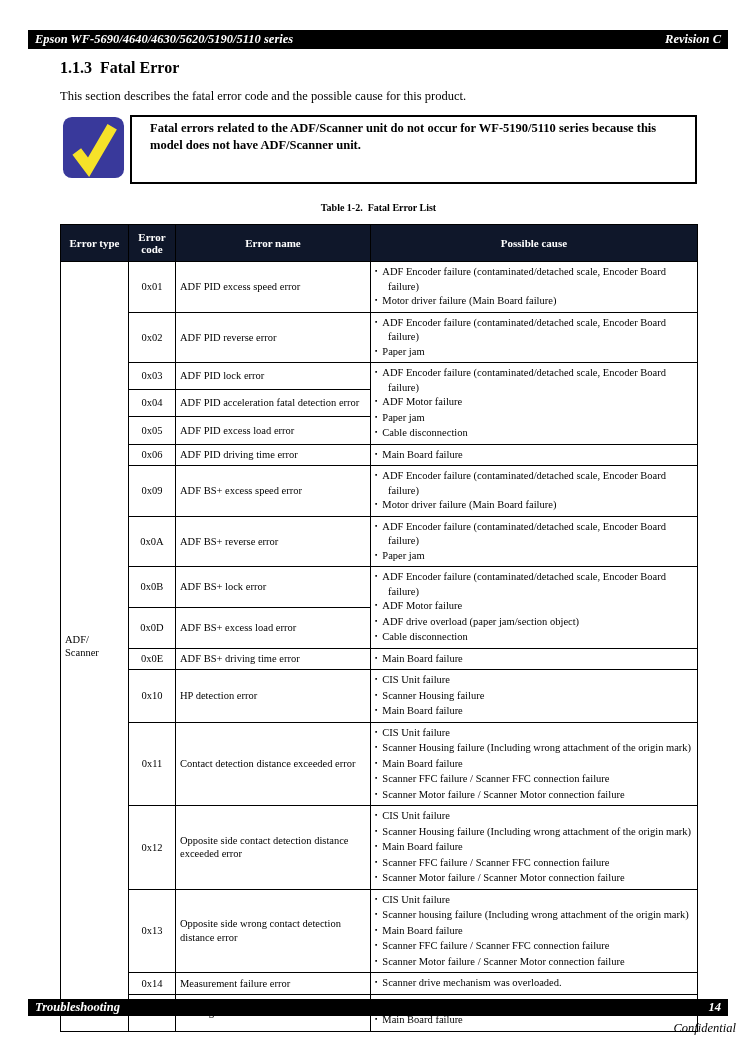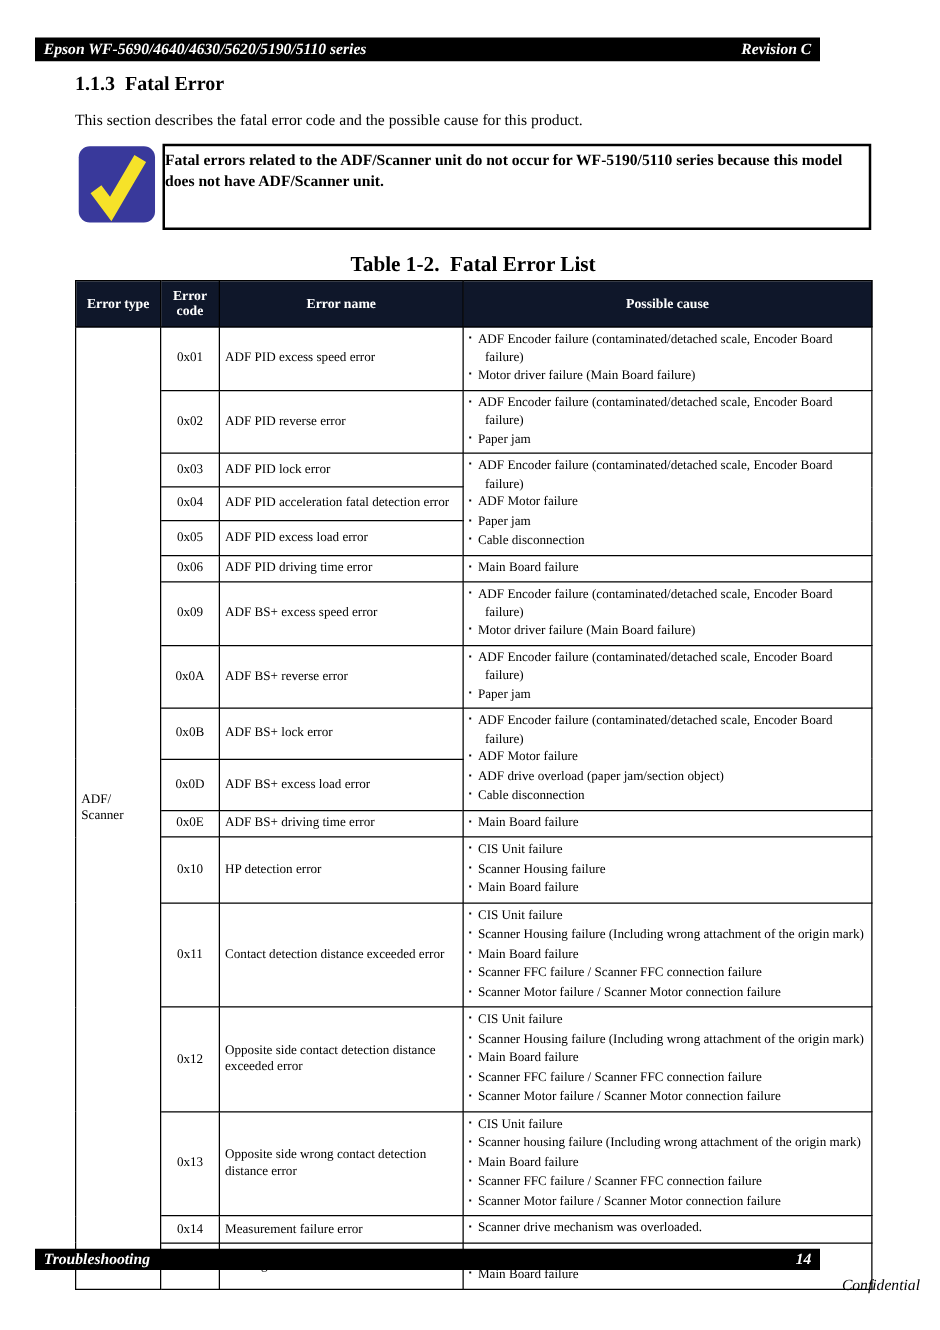--- a/index.html
+++ b/index.html
@@ -1,38 +1,38 @@
 <!DOCTYPE html>
 <html><head>
 <meta charset="utf-8">
 <style>
   html,body{margin:0;padding:0;background:#fff;}
   .page{position:relative;width:752px;height:1064px;background:#ffffff;
         font-family:"Liberation Serif", serif; color:#000; overflow:hidden;}
 
   
-  .bar{position:absolute;left:28px;width:628px;background:#000;color:#fff;
+  .bar{position:absolute;left:28px;width:700px;background:#000;color:#fff;
        display:flex;justify-content:space-between;align-items:center;
        box-sizing:border-box;padding:0 7px;
        font-style:italic;font-weight:bold;font-size:12.5px;}
   .header-bar{top:30px;height:19px;}
   .footer-bar{top:999px;height:17px;gap:41px;}
 
   .section-title{position:absolute;left:60px;top:59px;margin:0;
                  font-size:16px;font-weight:bold;white-space:pre;}
   .intro{position:absolute;left:60px;top:89px;margin:0;font-size:12.5px;}
 
   
   .note-icon{position:absolute;left:62px;top:116px;width:63px;height:63px;}
   .note-box{position:absolute;left:130px;top:115px;width:567px;height:69px;
-            border:2px solid #000;box-sizing:border-box;padding:3px 0;
+            border:2px solid #000;box-sizing:border-box;padding:3px 18px;
             font-weight:bold;font-size:12.5px;line-height:17px;}
 
   .table-caption{position:absolute;left:60px;top:202px;width:637px;
-                 text-align:center;font-weight:bold;font-size:17px;white-space:pre;}
+                 text-align:center;font-weight:bold;font-size:10px;white-space:pre;}
 
   
   table.fatal{position:absolute;left:60px;top:224px;width:637px;
               border-collapse:collapse;table-layout:fixed;
               font-size:10.5px;}
   table.fatal th{background:#0f172a;color:#fff;font-weight:bold;font-size:11px;
                  border:1px solid #000;padding:3px 2px;height:30px;}
   table.fatal td{border:1px solid #000;vertical-align:middle;
                  padding:2px 4px;line-height:13.5px;}
   td.etype{padding-left:6px;white-space:pre-line;vertical-align:middle;}

